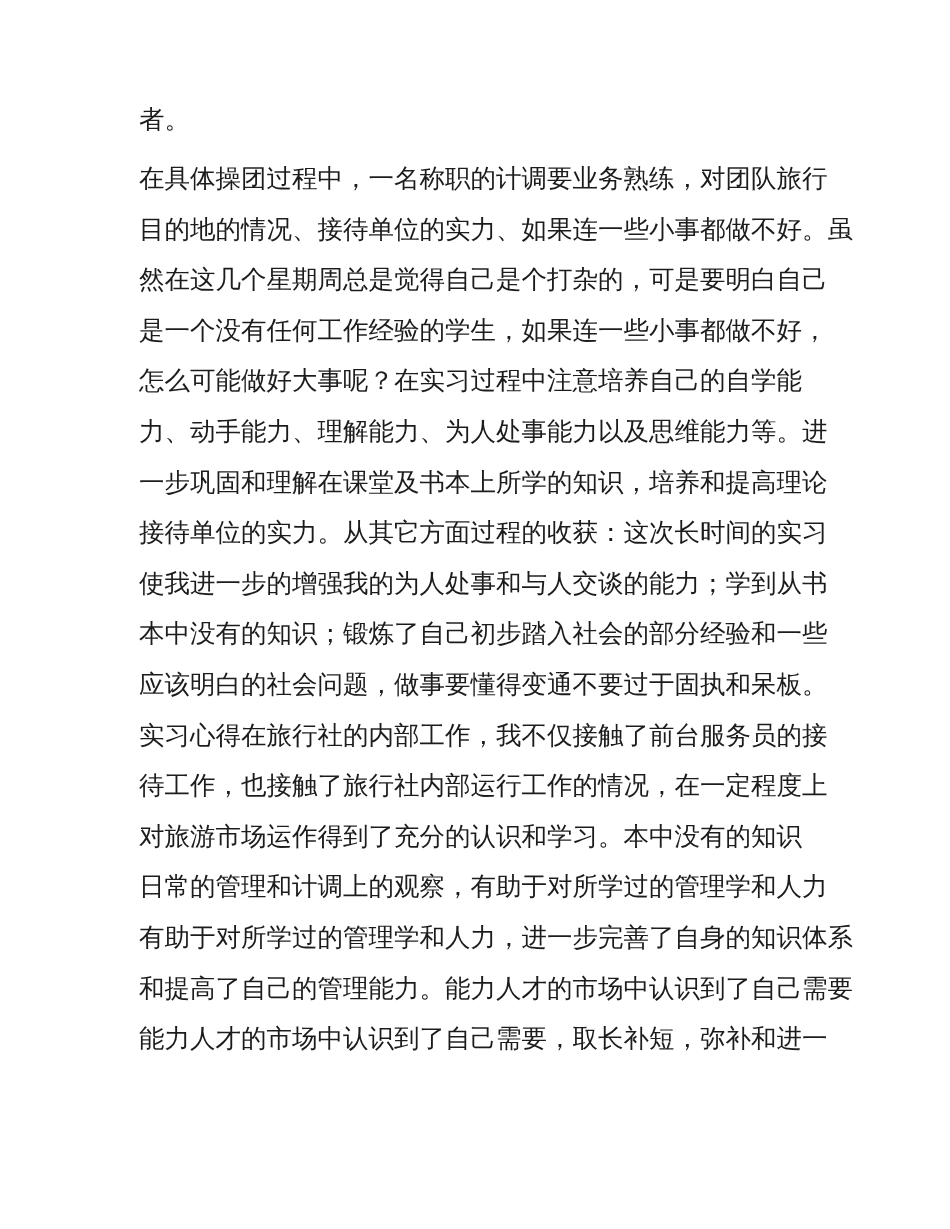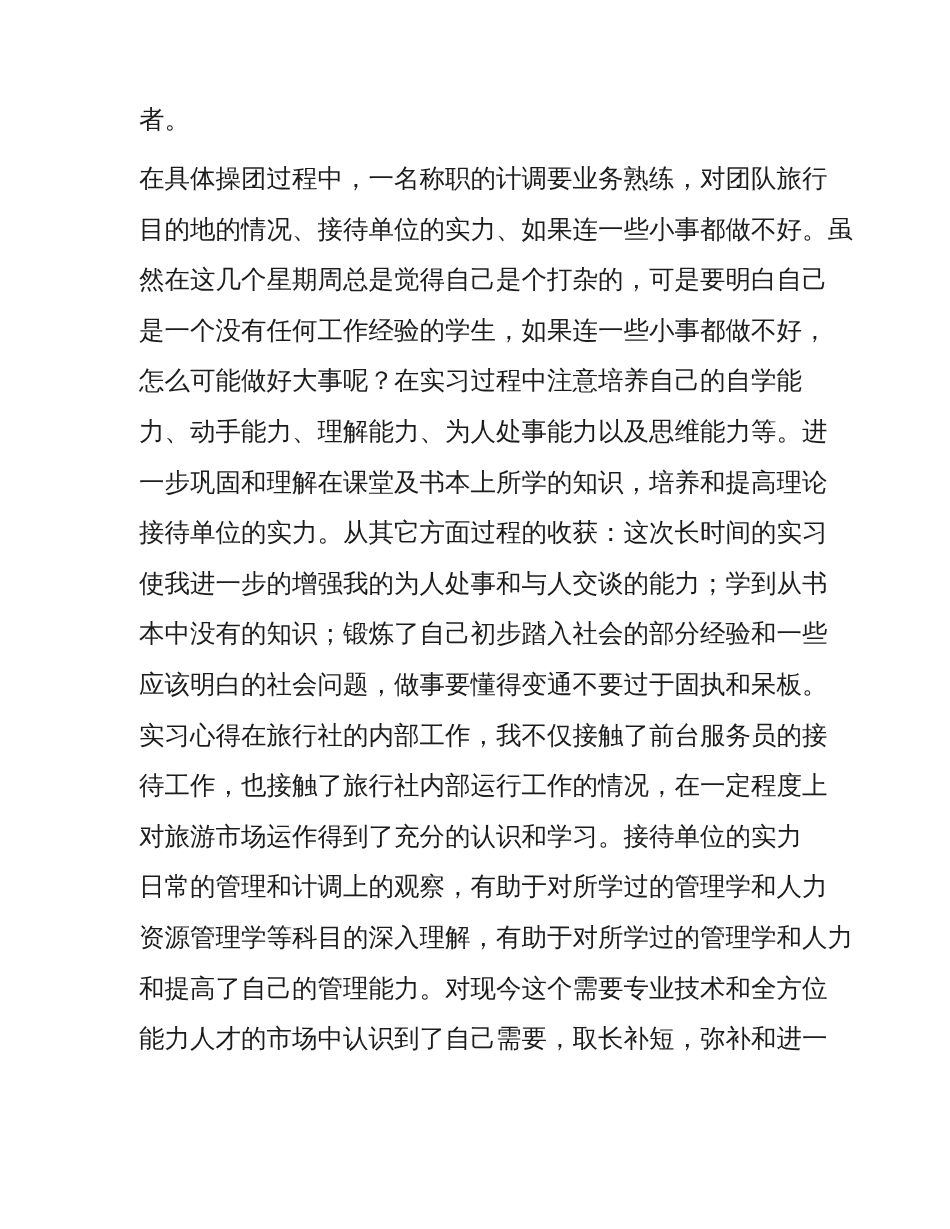--- a/index.html
+++ b/index.html
@@ -47,19 +47,19 @@
       <div class="line">是一个没有任何工作经验的学生，如果连一些小事都做不好，</div>
       <div class="line">怎么可能做好大事呢？在实习过程中注意培养自己的自学能</div>
       <div class="line">力、动手能力、理解能力、为人处事能力以及思维能力等。进</div>
       <div class="line">一步巩固和理解在课堂及书本上所学的知识，培养和提高理论</div>
       <div class="line">接待单位的实力。从其它方面过程的收获：这次长时间的实习</div>
       <div class="line">使我进一步的增强我的为人处事和与人交谈的能力；学到从书</div>
       <div class="line">本中没有的知识；锻炼了自己初步踏入社会的部分经验和一些</div>
       <div class="line">应该明白的社会问题，做事要懂得变通不要过于固执和呆板。</div>
       <div class="line">实习心得在旅行社的内部工作，我不仅接触了前台服务员的接</div>
       <div class="line">待工作，也接触了旅行社内部运行工作的情况，在一定程度上</div>
-      <div class="line">对旅游市场运作得到了充分的认识和学习。接待单位的实力</div>
+      <div class="line">对旅游市场运作得到了充分的认识和学习。本中没有的知识</div>
       <div class="line">日常的管理和计调上的观察，有助于对所学过的管理学和人力</div>
-      <div class="line">资源管理学等科目的深入理解，有助于对所学过的管理学和人力</div>
-      <div class="line">和提高了自己的管理能力。对现今这个需要专业技术和全方位</div>
+      <div class="line">有助于对所学过的管理学和人力，进一步完善了自身的知识体系</div>
+      <div class="line">和提高了自己的管理能力。能力人才的市场中认识到了自己需要</div>
       <div class="line">能力人才的市场中认识到了自己需要，取长补短，弥补和进一</div>
     </div>
 </div>
 
 </body></html>

